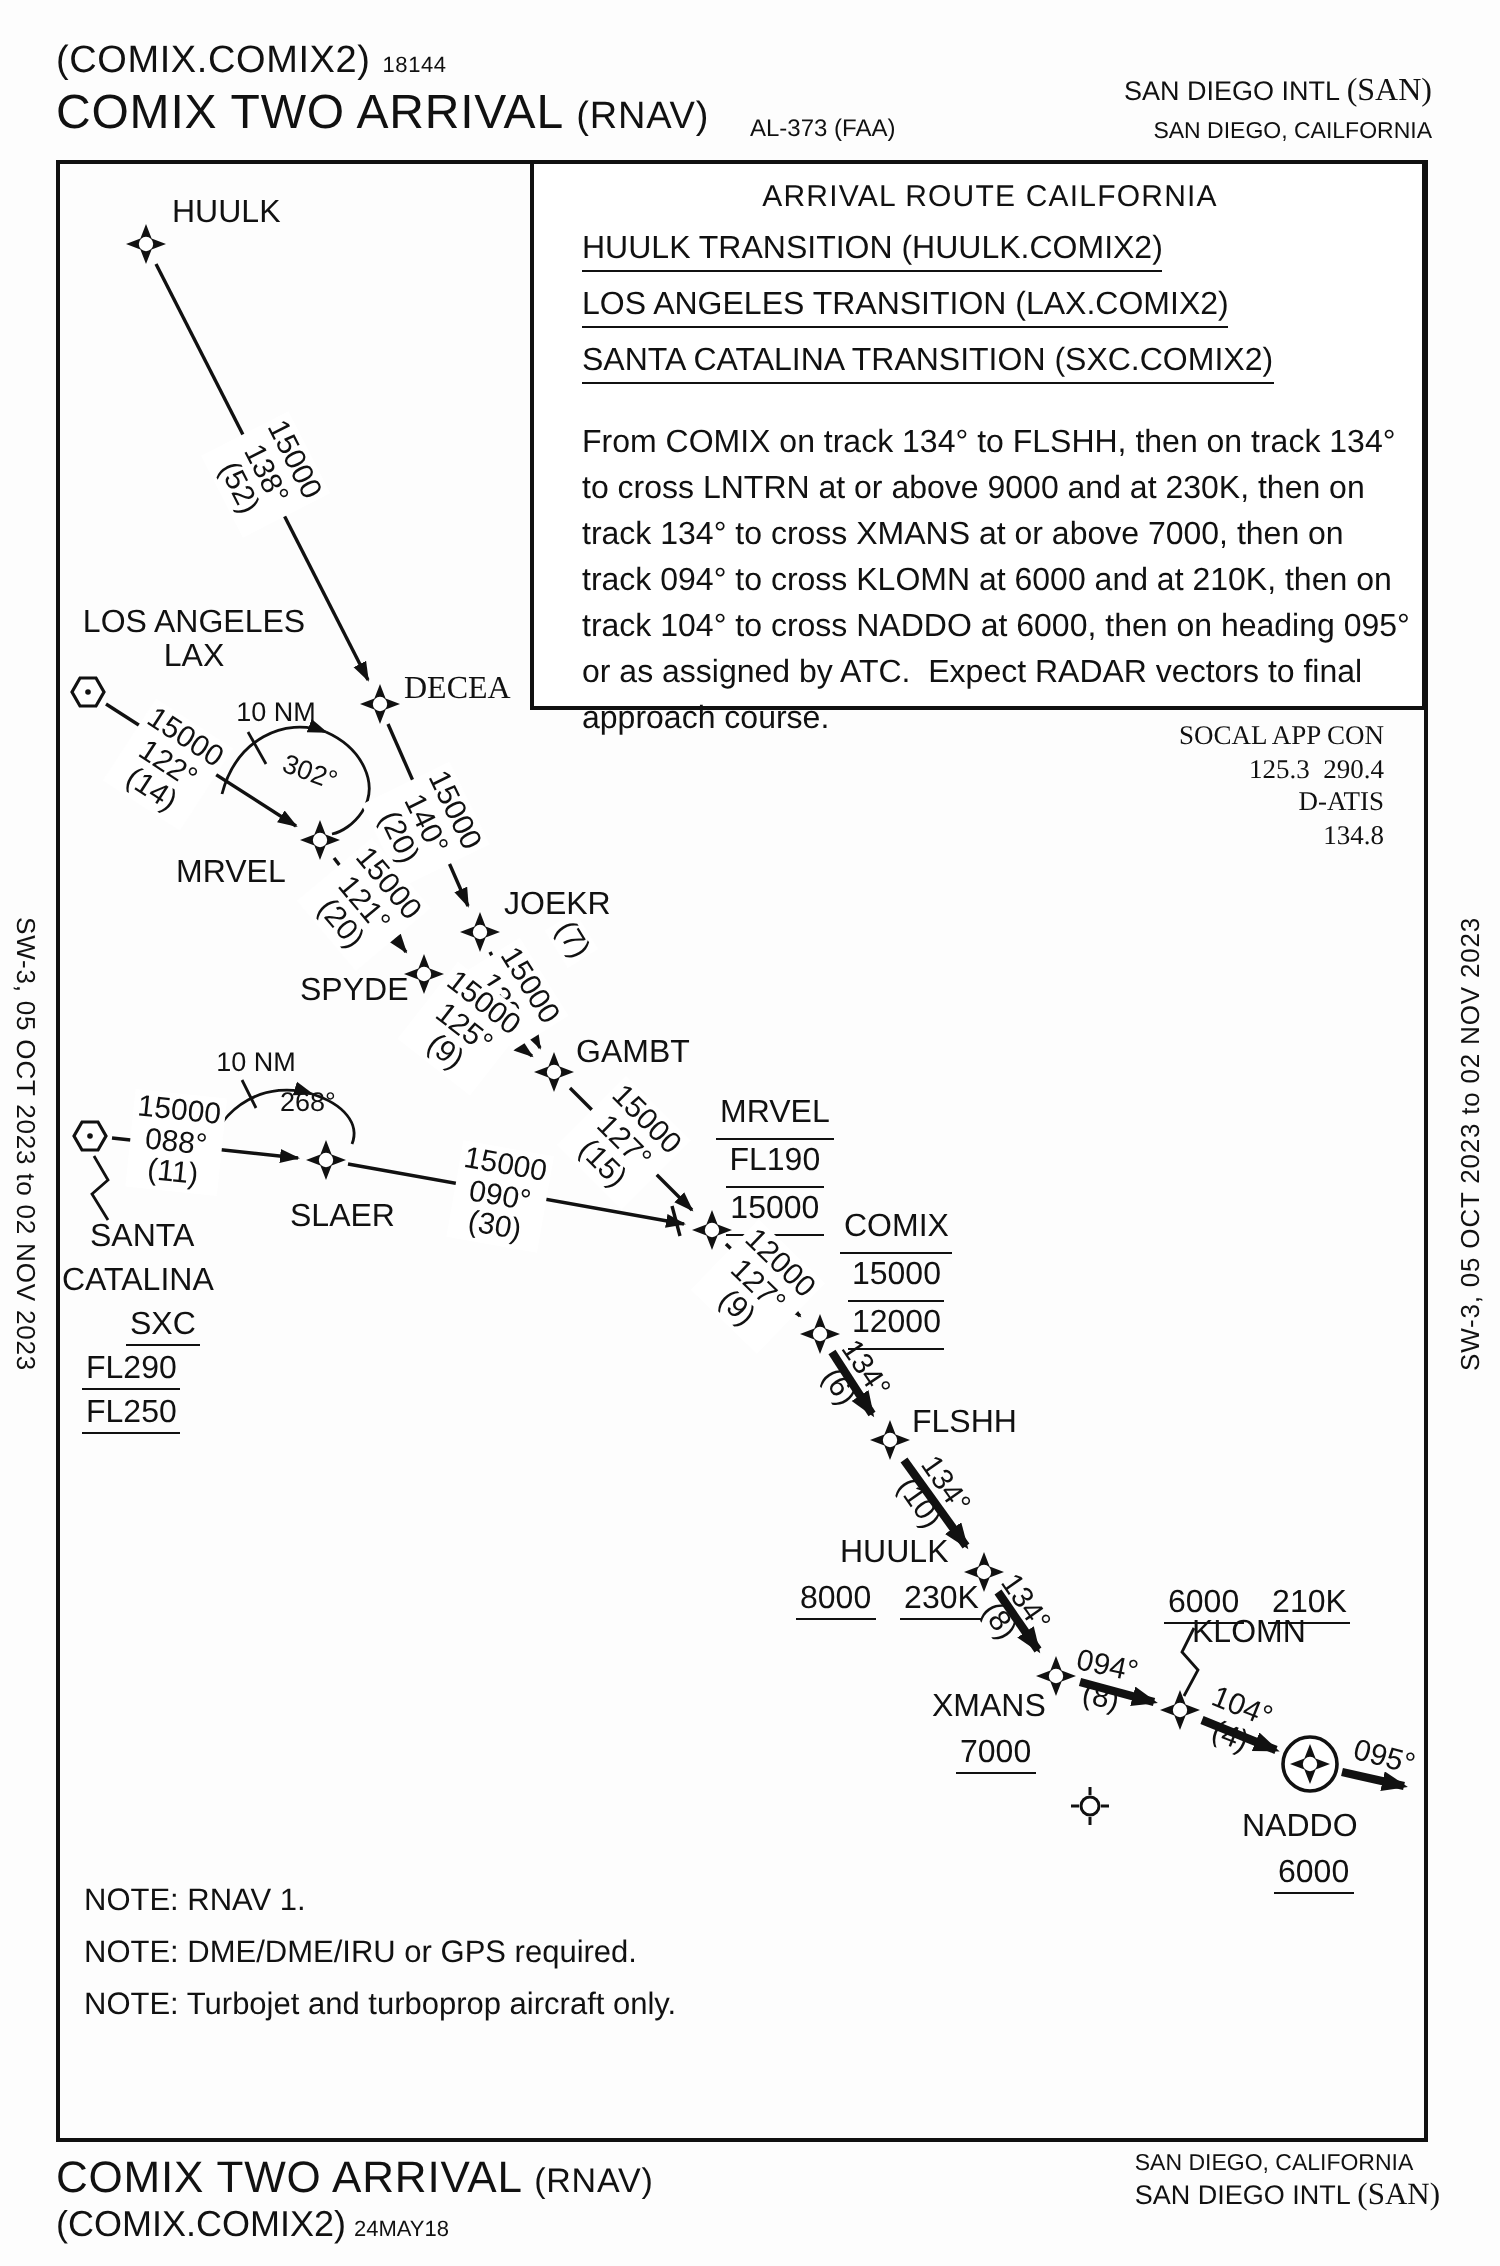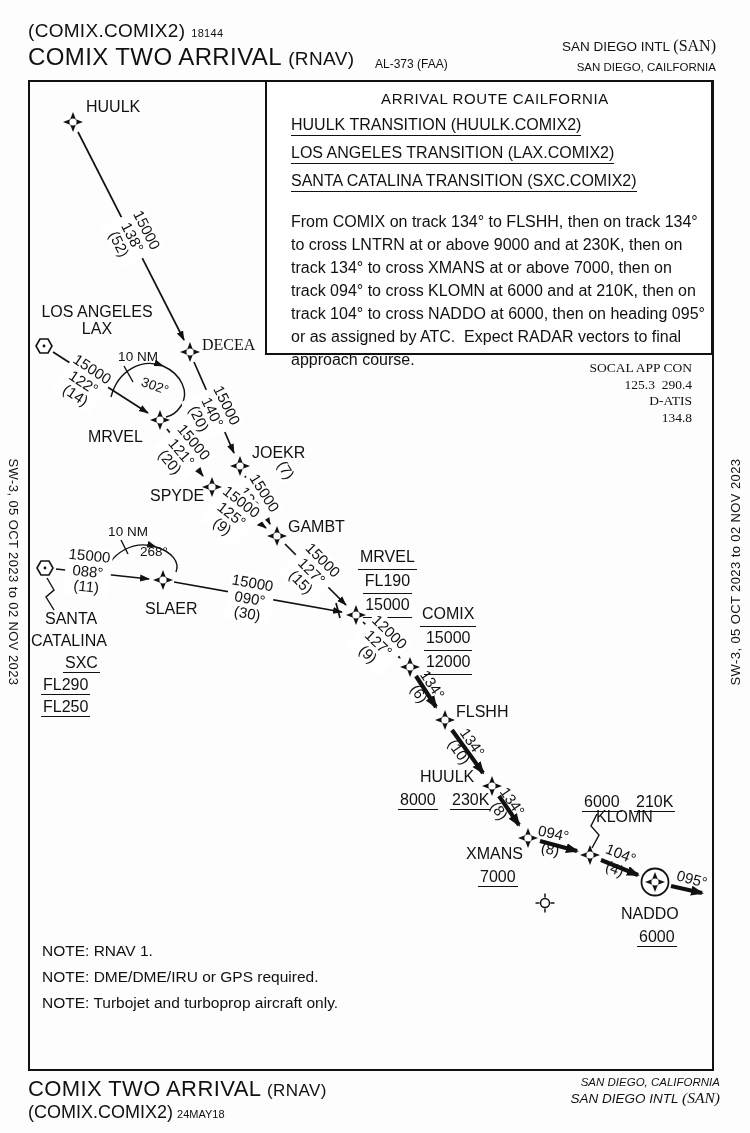--- a/index.html
+++ b/index.html
@@ -39,21 +39,21 @@
   .small-lbl{font-size:13.5px;white-space:nowrap;}
   .blk{display:flex;flex-direction:column;line-height:22px;}
   
   .notes{left:42px;top:938px;font-size:15.5px;line-height:26px;}
   .notes .last{font-size:12.5px;line-height:22px;}
   
   .ftr-title{left:28px;top:1076px;font-size:22px;letter-spacing:.4px;}
   .ftr-title .sub{font-size:17px;}
   .ftr-code{left:28px;top:1102px;font-size:18px;}
   .ftr-code .date{font-size:11px;margin-left:4px;}
-  .ftr-right{right:30px;top:1074px;text-align:right;line-height:16px;font-style:italic;}
+  .ftr-right{right:30px;top:1074px;line-height:16px;}
   .ftr-city{font-size:11.5px;}
   .ftr-airport{font-size:13.5px;}
   .ftr-airport .serif{font-family:"Liberation Serif","DejaVu Serif",serif;font-size:15.5px;}
 </style>
 </head>
 <body>
 
 <svg class="abs" style="left:0;top:0;" width="750" height="1133" viewBox="0 0 750 1133">
   <defs>
     <g id="star" fill="#111">

